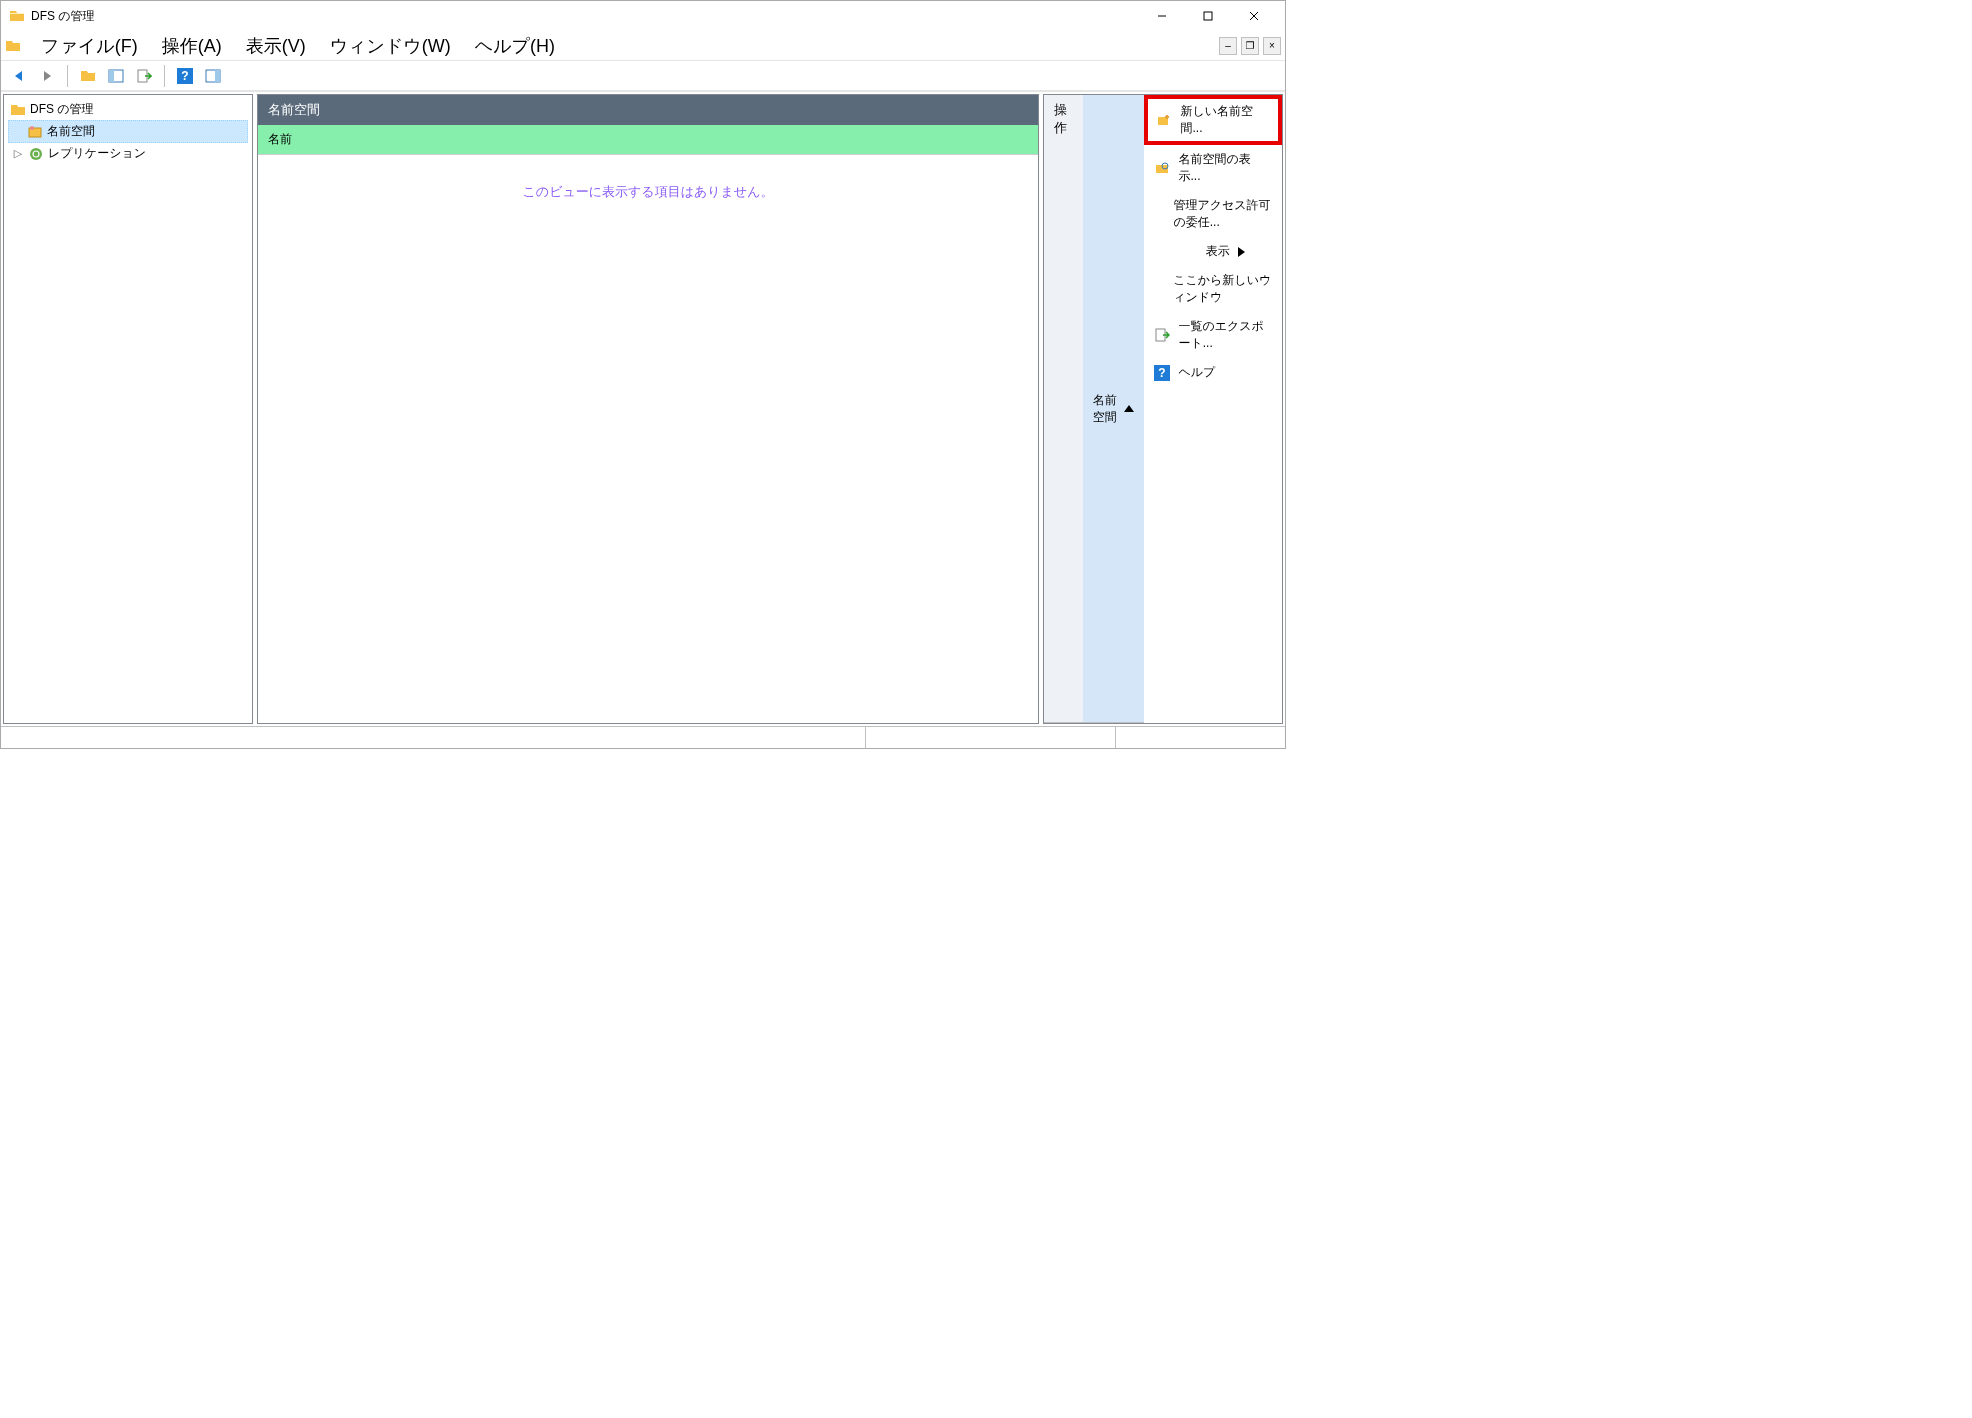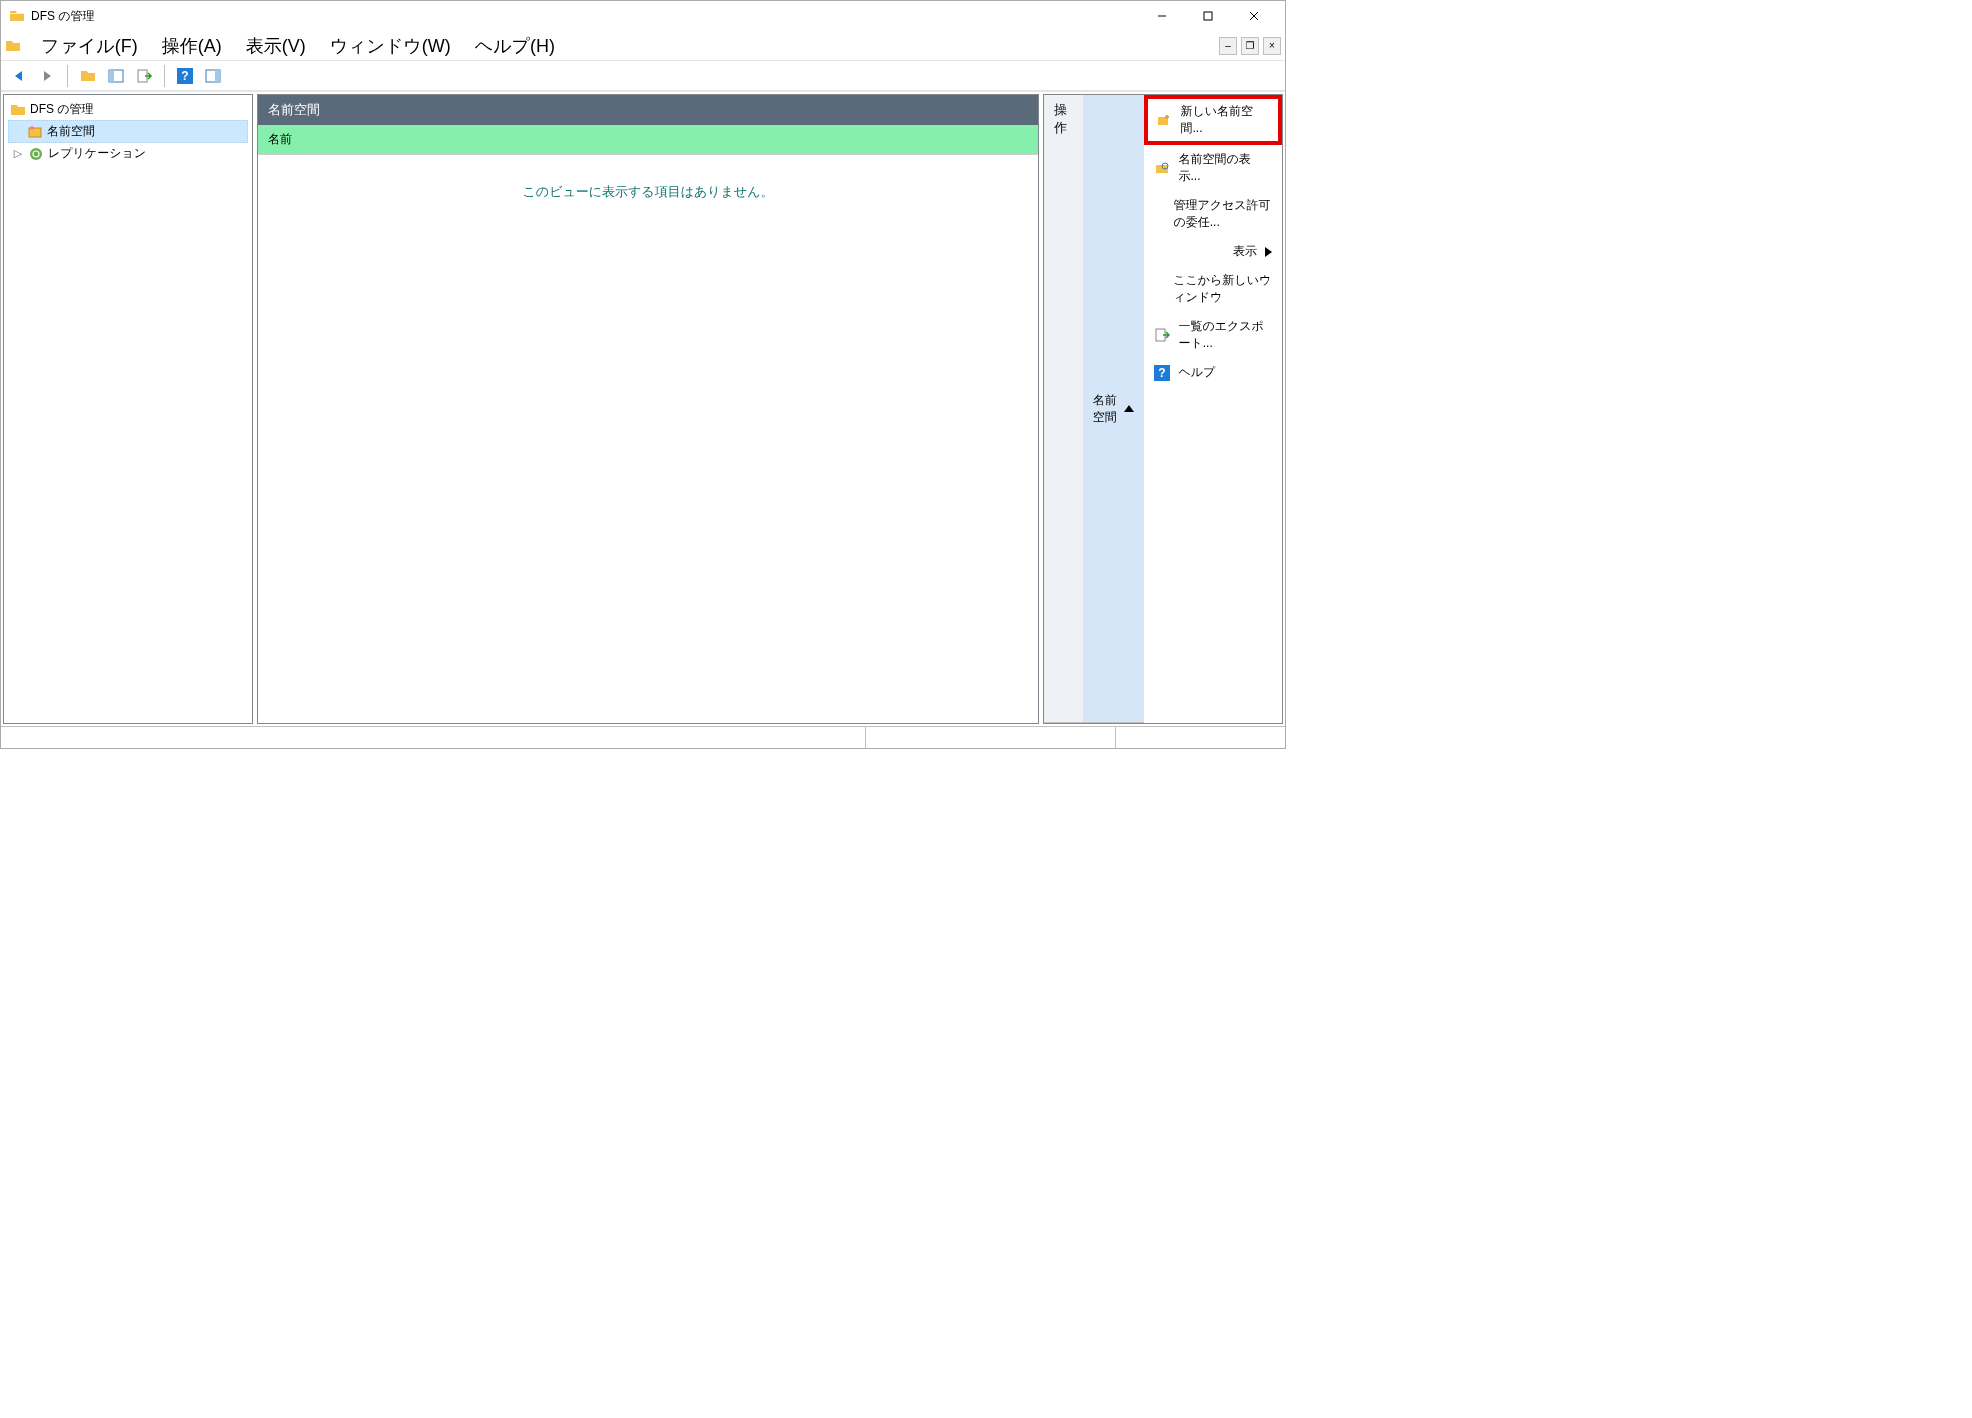--- a/index.html
+++ b/index.html
@@ -17,21 +17,21 @@
 .tbbtn { width: 24px; height: 24px; display: flex; align-items: center; justify-content: center; }
 .sep { width: 1px; height: 22px; background: #c0c0c0; margin: 0 4px; }
 .content { flex: 1; display: flex; border-top: 1px solid #e5e5e5; }
 .tree { width: 250px; padding: 4px; border: 1px solid #828790; margin: 2px; }
 .tree-item { display: flex; align-items: center; padding: 2px 2px; gap: 4px; font-size: 13px; }
 .tree-item.selected { background: #cce8ff; border: 1px dotted #99d1ff; }
 .tree-indent { padding-left: 18px; }
 .center { flex: 1; display: flex; flex-direction: column; border: 1px solid #828790; margin: 2px; }
 .center-head { background: #5b6a7a; color: #fff; padding: 6px 10px; font-size: 13px; }
 .center-cols { display: flex; border-bottom: 1px solid #ccc; padding: 6px 10px; background: #86efac; }
-.center-empty { text-align: center; padding-top: 28px; font-size: 13px; color: #0f766e; }
+.center-empty { text-align: center; padding-top: 28px; font-size: 13px; color: #8b5cf6; }
 .actions { width: 240px; border: 1px solid #828790; margin: 2px; display: flex; flex-direction: row; }
 .actions-head { background: #eef2f6; padding: 6px 10px; font-size: 13px; border-bottom: 1px solid #c0c0c0; }
 .actions-section { background: #d4e6f7; padding: 6px 10px; display: flex; align-items: center; justify-content: space-between; border-bottom: 1px solid #c0c0c0; }
 .actions-list { display: flex; flex-direction: column; }
 .action-item { padding: 6px 10px; display: flex; align-items: center; gap: 8px; font-size: 13px; }
 .action-item.highlighted { border: 4px solid #e60000; padding: 4px 8px; }
 .icon-folder { width: 16px; height: 16px; display: inline-block; }
 .icon-box svg, .icon-folder svg { width: 16px; height: 16px; }
 .triangle-up { width:0; height:0; border-left: 5px solid transparent; border-right: 5px solid transparent; border-bottom: 7px solid #000; }
 .triangle-right { width:0; height:0; border-top: 5px solid transparent; border-bottom:5px solid transparent; border-left:7px solid #000; }
@@ -188,21 +188,21 @@
           <span class="icon-folder"><svg viewBox="0 0 16 16">
                 <rect x="2" y="5" width="12" height="8" fill="#f5c043"></rect>
                 <circle cx="11" cy="6" r="3" fill="none" stroke="#3a7ab8"></circle>
               </svg></span>
           <span>名前空間の表示...</span>
         </div>
         <div class="action-item">
           <span style="width:16px;"></span>
           <span>管理アクセス許可の委任...</span>
         </div>
-        <div class="action-item" style="justify-content:flex-end;">
+        <div class="action-item" style="justify-content:center;">
           <span style="display:flex;gap:8px;align-items:center;">
             <span style="width:16px;"></span>
             <span>表示</span>
           </span>
           <span class="triangle-right"></span>
         </div>
         <div class="action-item">
           <span style="width:16px;"></span>
           <span>ここから新しいウィンドウ</span>
         </div>

